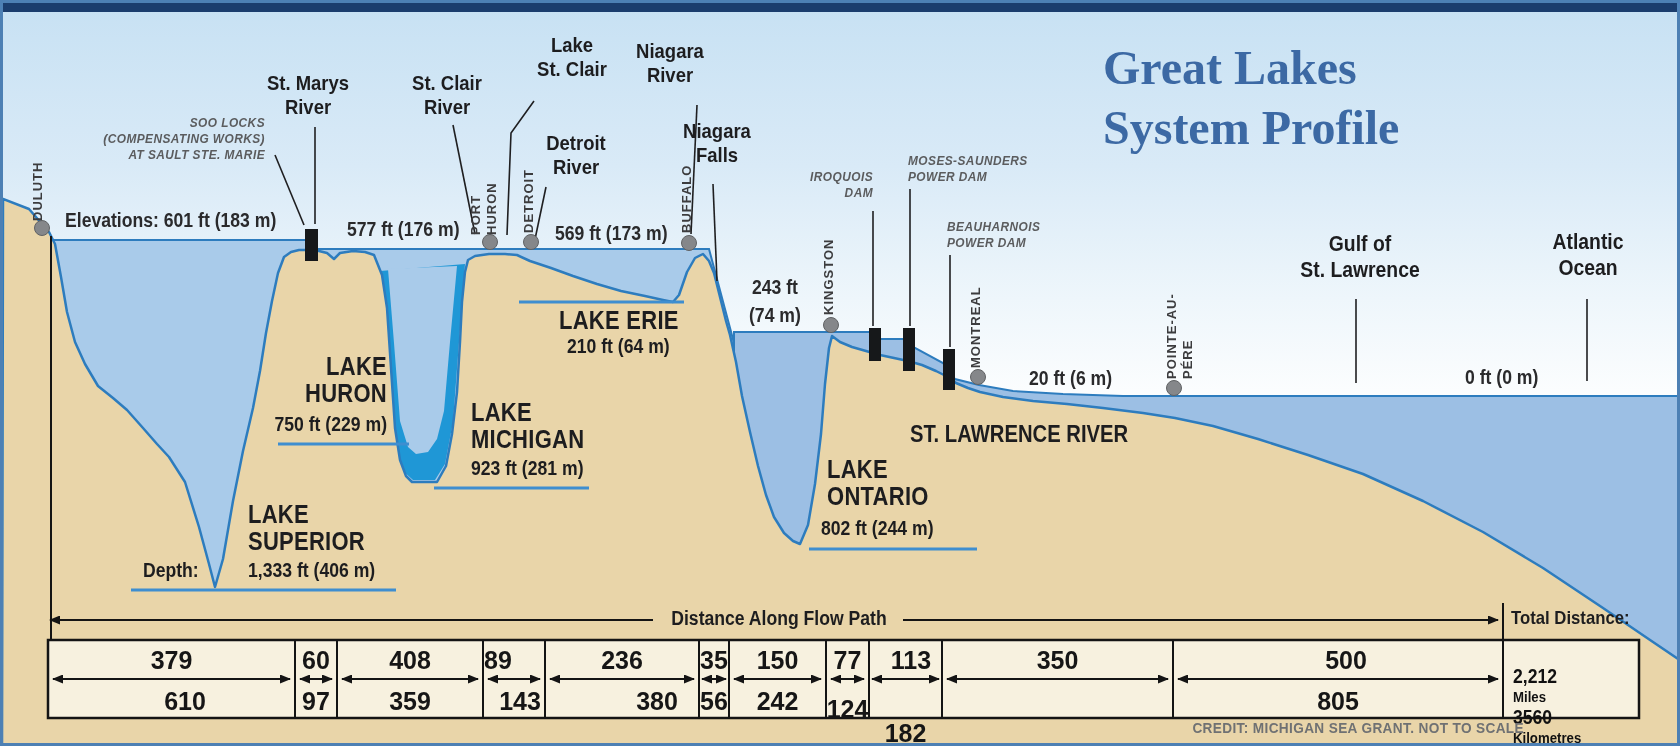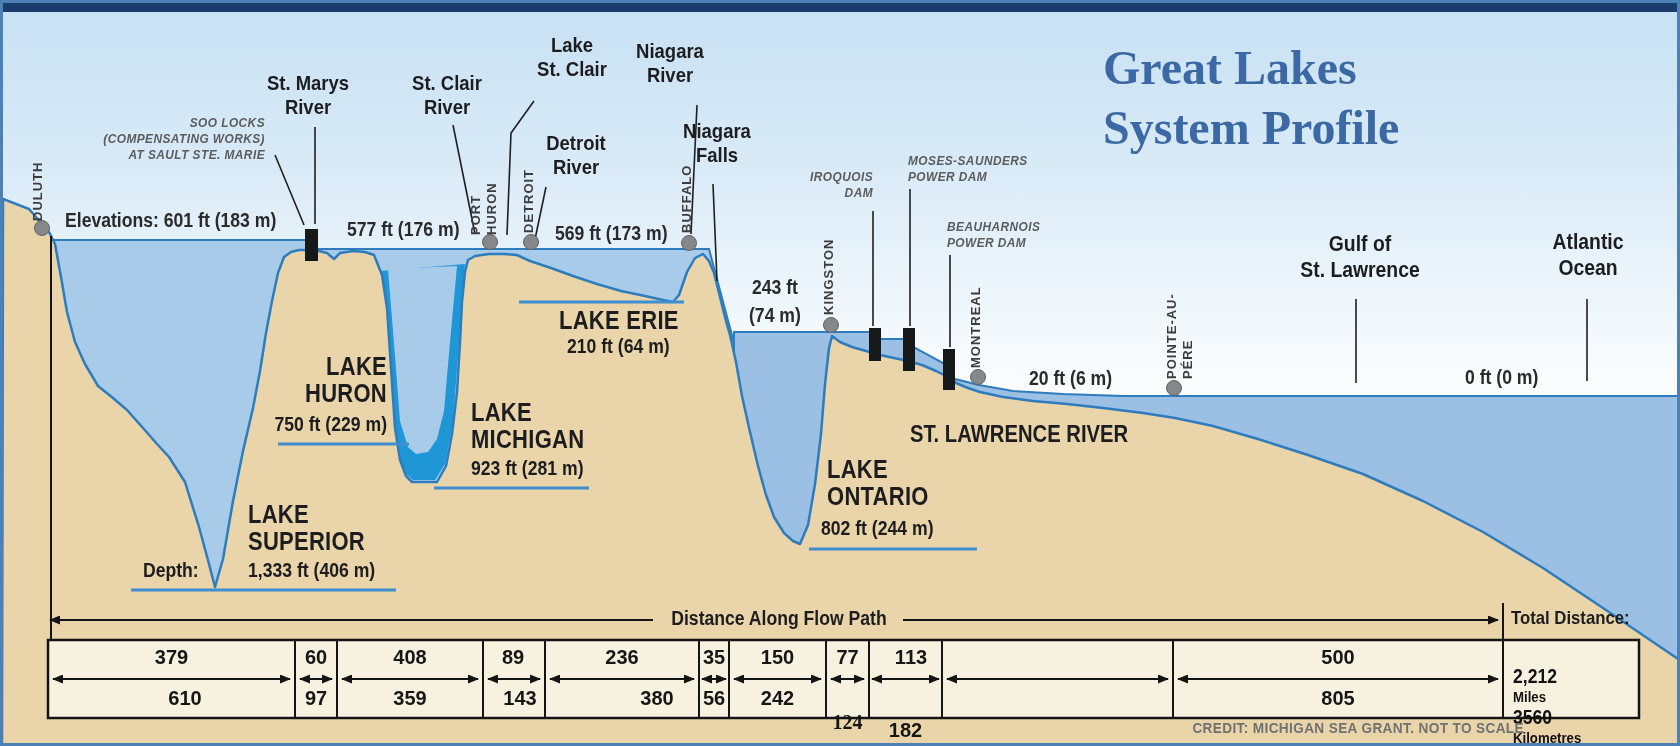--- a/index.html
+++ b/index.html
@@ -19,21 +19,21 @@
   .riv{font-size:21px;line-height:24px;}
   .gray-it{color:#5b5c5e;font-weight:bold;font-style:italic;font-size:13.5px;line-height:16px;letter-spacing:.5px;}
   .elev{color:#2a2a2c;font-weight:bold;font-size:20px;}
   .lake{font-size:25px;line-height:27px;letter-spacing:.3px;}
   .depthv{font-size:20px;}
   .vlab{
     position:absolute;writing-mode:vertical-rl;transform:rotate(180deg);
     white-space:pre-line;font-weight:bold;font-size:13px;line-height:1.25;
     letter-spacing:1px;color:#3c3c3e;text-align:left;
   }
-  .tblnum{font-weight:bold;font-size:20px;color:#161616;text-align:center;position:absolute;}
+  .tblnum{font-weight:bold;font-size:25px;color:#161616;text-align:center;position:absolute;}
   #title1,#title2{font-family:"Liberation Serif",serif;font-weight:bold;color:#3c69a4;font-size:48px;line-height:50px;}
   .totcell b{font-size:20px;color:#111;}
   .totcell span{font-size:15px;color:#111;font-weight:bold;}
 </style>
 </head>
 <body>
 
 <div id="stage">
   <div id="topbar"></div>
 
@@ -219,36 +219,37 @@
 St. Lawrence</div>
   <div class="t ac blk" style="left:1585px;top:226px;font-size:22px;line-height:26px;">Atlantic
 Ocean</div>
 
   <div class="t ac blk" style="left:776px;top:604px;font-size:20px;">Distance Along Flow Path</div>
   <div class="t al blk" style="left:1508px;top:604px;font-size:19px;">Total Distance:</div>
 
   <div class="tblnum" style="left:45px;top:643px;width:247px;">379</div>
   <div class="tblnum" style="left:292px;top:643px;width:42px;">60</div>
   <div class="tblnum" style="left:334px;top:643px;width:146px;">408</div>
-  <div class="tblnum" style="left:479px;top:643px;width:62px;">89</div>
+  <div class="tblnum" style="left:464px;top:643px;width:62px;">89</div>
   <div class="tblnum" style="left:542px;top:643px;width:154px;">236</div>
   <div class="tblnum" style="left:696px;top:643px;width:30px;">35</div>
   <div class="tblnum" style="left:726px;top:643px;width:97px;">150</div>
   <div class="tblnum" style="left:823px;top:643px;width:43px;">77</div>
   <div class="tblnum" style="left:866px;top:643px;width:84px;">113</div>
-  <div class="tblnum" style="left:1170px;top:643px;width:330px;">500</div>
+  <div class="tblnum" style="left:939px;top:643px;width:231px;">350</div>
+  <div class="tblnum" style="left:1170px;top:643px;width:330px;padding-left:8px;">500</div>
 
   <div class="tblnum" style="left:45px;top:684px;width:274px;">610</div>
   <div class="tblnum" style="left:292px;top:684px;width:42px;">97</div>
   <div class="tblnum" style="left:334px;top:684px;width:146px;">359</div>
   <div class="tblnum" style="left:480px;top:684px;width:74px;">143</div>
   <div class="tblnum" style="left:542px;top:684px;width:154px;padding-left:35px;">380</div>
   <div class="tblnum" style="left:696px;top:684px;width:30px;">56</div>
   <div class="tblnum" style="left:726px;top:684px;width:97px;">242</div>
-  <div class="tblnum" style="left:823px;top:708px;width:43px;font-family:Liberation Serif, serif;">124</div>
+  <div class="tblnum" style="left:823px;top:692px;width:43px;">124</div>
   <div class="tblnum" style="left:866px;top:684px;width:73px;margin-top:32px;">182</div>
   <div class="tblnum" style="left:1170px;top:684px;width:330px;">805</div>
 
   <div class="t al totcell" style="left:1510px;top:644px;">
     <b>2,212</b>
     <span>Miles</span>
   </div>
   <div class="t al totcell" style="left:1510px;top:685px;">
     <b>3560</b>
     <span>Kilometres</span>

